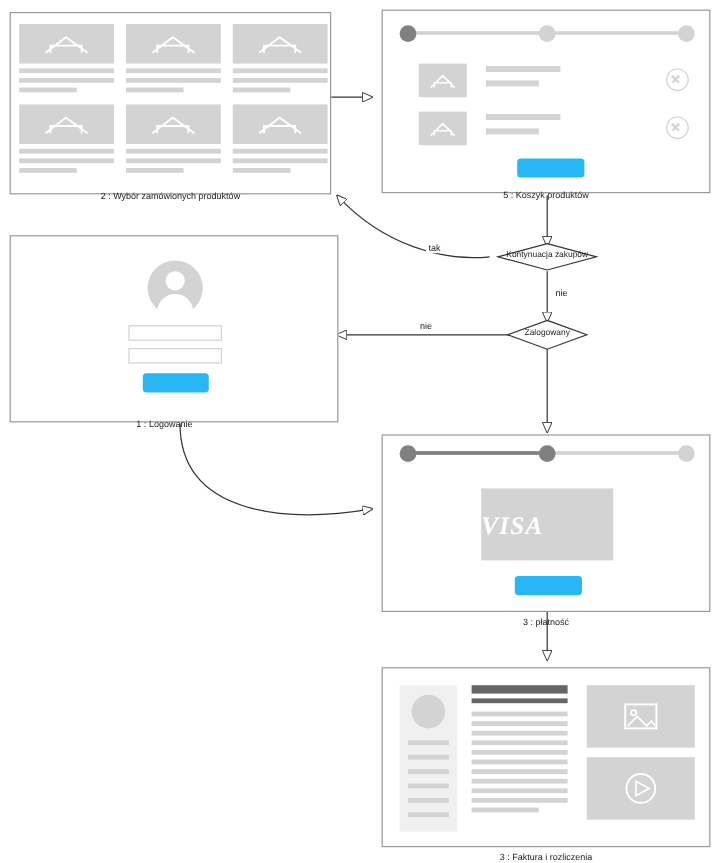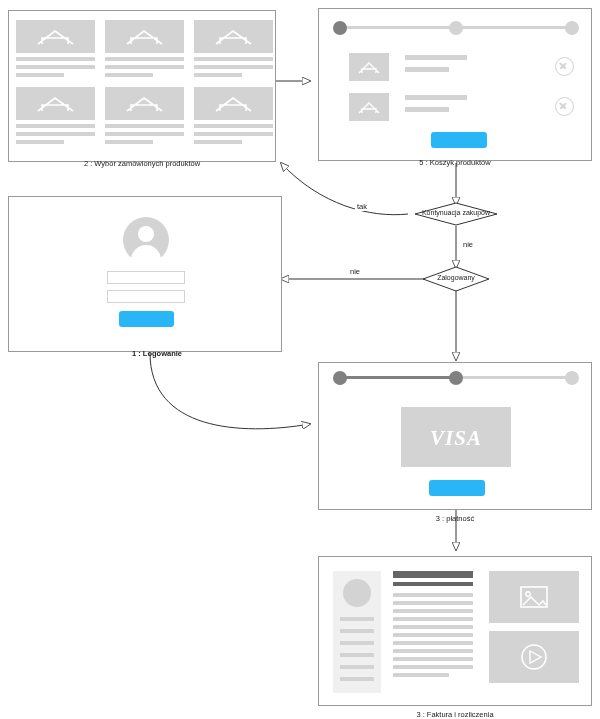--- a/index.html
+++ b/index.html
@@ -174,21 +174,21 @@
   }
 
   
   .card-visual {
     position: absolute;
     background: #d3d3d3;
   }
   .visa-text {
     position: absolute;
     width: 100%;
-    text-align: center;
+    text-align: left;
     font-family: "Liberation Serif", serif;
     font-style: italic;
     font-weight: bold;
     font-size: 21px;
     color: #ffffff;
     letter-spacing: 1px;
   }
 
   
   .s5-left {
@@ -369,21 +369,21 @@
 
   <div class="screen" style="left:8px; top:196px; width:274px; height:156px;">
     <div class="avatar" style="left:114px; top:20px;">
       <div class="head"></div>
       <div class="body"></div>
     </div>
     <div class="input-box" style="left:98px; top:74px; width:78px;"></div>
     <div class="input-box" style="left:98px; top:93px; width:78px;"></div>
     <div class="cta" style="left:110px; top:114px; width:55px; height:16px;"></div>
   </div>
-  <div class="caption" style="left:20px; top:349px; width:274px;font-weight:bold;">1 : Logowanie</div>
+  <div class="caption" style="left:0; top:349px; width:274px;">1 : Logowanie</div>
 
   <div class="screen" style="left:318px; top:362px; width:274px; height:148px;">
 
     <div class="stepper" style="left:14px; top:8px; width:246px;">
       <div class="step-track" style="left:7px; width:232px;"></div>
       <div class="step-track done" style="left:7px; width:116px;"></div>
       <div class="step-dot active" style="left:0px;"></div>
       <div class="step-dot active" style="left:116px;"></div>
       <div class="step-dot" style="left:232px;"></div>
     </div>

